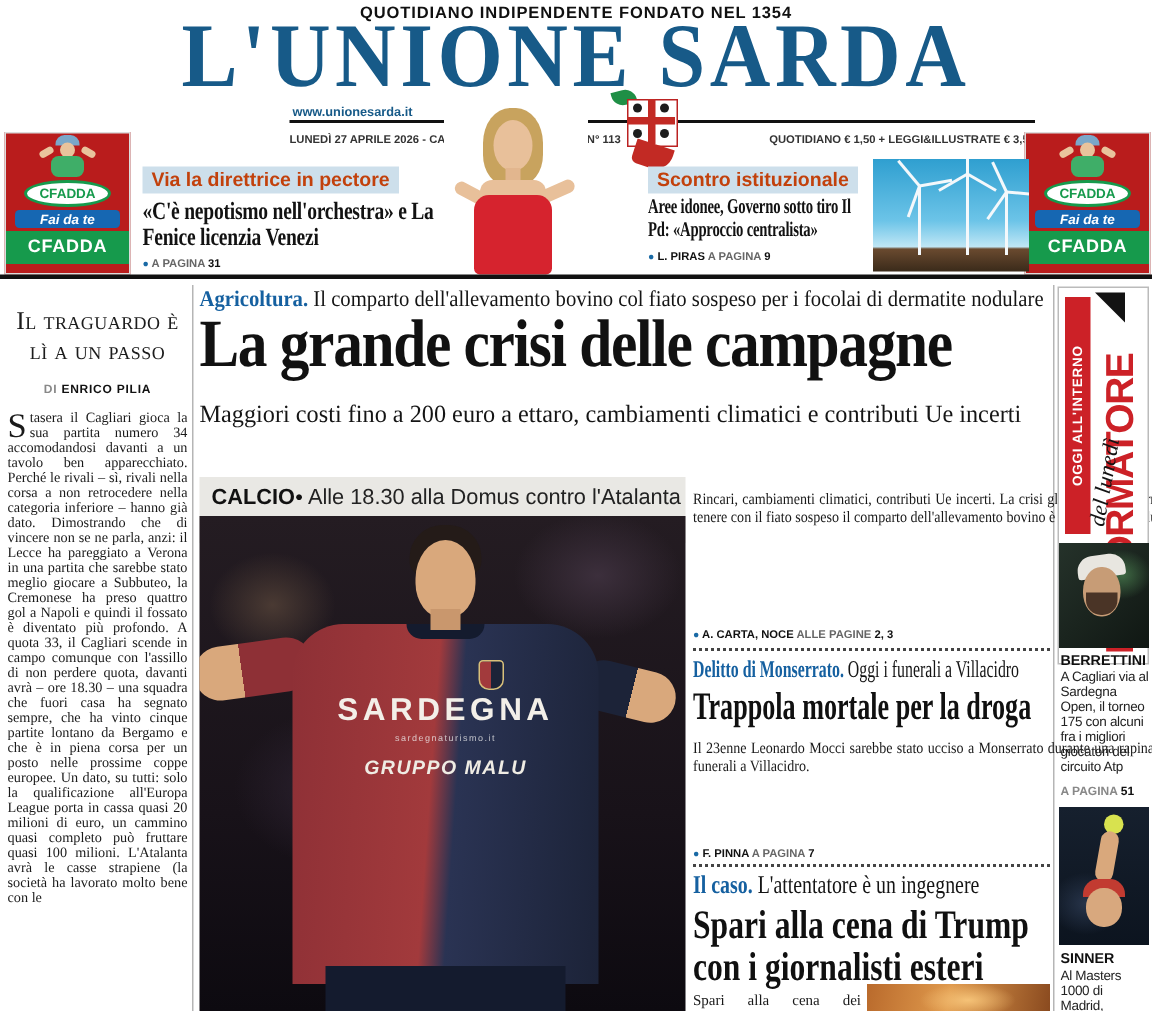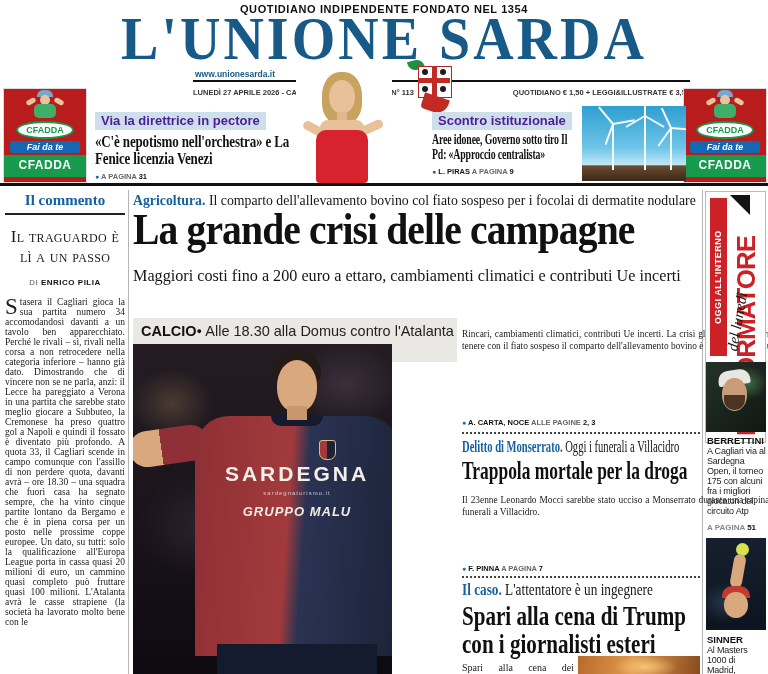--- a/index.html
+++ b/index.html
@@ -44,21 +44,21 @@
   .woman .arm2{position:absolute;left:58px;top:52px;width:30px;height:9px;background:#e8c09a;border-radius:5px;transform:rotate(-24deg);}
   .flag-logo{left:406px;top:60px;width:54px;height:62px;}
   .flag-logo .leaf{position:absolute;left:2px;top:0;width:16px;height:10px;background:#1f8f46;border-radius:0 8px 0 8px;transform:rotate(-15deg);}
   .flag-logo .flag{position:absolute;left:12px;top:6px;width:32px;height:30px;background:#fff;border:1px solid #b22;}
   .flag-logo .cross-v{position:absolute;left:26px;top:6px;width:5px;height:30px;background:#c22a24;}
   .flag-logo .cross-h{position:absolute;left:12px;top:18px;width:32px;height:5px;background:#c22a24;}
   .flag-logo .m{position:absolute;width:6px;height:6px;background:#1c1c1c;border-radius:50%;}
   .flag-logo .ribbon{position:absolute;left:16px;top:36px;width:26px;height:16px;background:#c22a24;border-radius:0 0 12px 4px;transform:rotate(18deg);}
 
   
-  .kickerchip{display:inline-block;background:#cddfeb;color:#4c1d95;font-family:"Liberation Sans",sans-serif;
+  .kickerchip{display:inline-block;background:#cddfeb;color:#c2410c;font-family:"Liberation Sans",sans-serif;
               font-weight:bold;font-size:13px;padding:1px 6px 2px 6px;}
   .tbox-h{font-weight:bold;line-height:1.06;color:#121212;letter-spacing:-.2px;margin-top:3px;
           transform-origin:left top;}
   .pageref{font-family:"Liberation Sans",sans-serif;font-size:7.5px;font-weight:bold;color:#666;margin-top:4px;}
   .pageref .dot{color:#1a6aa5;font-size:7px;}
   .pageref .name{color:#111;}
   .pageref .num{color:#111;}
   .windphoto{left:582px;top:106px;width:104px;height:75px;overflow:hidden;
              background:linear-gradient(180deg,#2f9fd0 0%,#6cc4e8 55%,#bfe6f5 78%,#6a4a2f 80%,#3a2a1a 100%);}
   .turbine{position:absolute;width:2px;background:#f4f8fb;}
@@ -86,21 +86,21 @@
             transform:scaleX(.98);transform-origin:left top;}
 
   .calcio-bar{left:133px;top:318px;width:324px;height:44px;background:#e9e8e4;line-height:26px;padding-left:8px;
               box-sizing:border-box;font-family:"Liberation Sans",sans-serif;font-size:14.5px;white-space:nowrap;
               transform-origin:left top;}
   .calcio-bar .lab{font-weight:bold;color:#111;}
   .calcio-bar .dot{font-size:9px;vertical-align:2px;}
   .calcio-bar .txt{color:#222;}
 
   
-  .mainphoto{left:133px;top:344px;width:259px;height:330px;overflow:hidden;
+  .mainphoto{left:133px;top:344px;width:324px;height:330px;overflow:hidden;
      background:
        radial-gradient(60px 50px at 15% 18%,#4a3a33 0%,rgba(0,0,0,0) 70%),
        radial-gradient(80px 60px at 82% 12%,#3c2f3c 0%,rgba(0,0,0,0) 70%),
        radial-gradient(50px 40px at 62% 32%,#523039 0%,rgba(0,0,0,0) 70%),
        radial-gradient(90px 70px at 28% 55%,#2c2230 0%,rgba(0,0,0,0) 75%),
        linear-gradient(180deg,#241c22 0%,#181219 60%,#0d0a10 100%);}
   .mp-hair{position:absolute;left:140px;top:6px;width:48px;height:34px;background:#241b18;border-radius:22px 22px 10px 10px;}
   .mp-face{position:absolute;left:144px;top:16px;width:40px;height:52px;background:#d9a87c;border-radius:50% 50% 45% 45%;}
   .mp-neck{position:absolute;left:154px;top:62px;width:20px;height:14px;background:#c9976d;}
   .mp-jersey{position:absolute;left:62px;top:72px;width:204px;height:240px;border-radius:34px 34px 0 0;
@@ -247,21 +247,20 @@
     <span class="blade" style="left:88px;top:22px;transform:rotate(35deg);"></span>
     <span class="blade" style="left:88px;top:22px;transform:rotate(155deg);"></span>
     <span class="blade" style="left:88px;top:22px;transform:rotate(-85deg);"></span>
   </div>
 
   <div class="abs blackrule"></div>
   <div class="abs vrule" style="left:128px;"></div>
   <div class="abs vrule" style="left:702px;"></div>
 
   <div class="abs commento">
-    <div class="sect">Il commento</div>
     <div class="title">Il traguardo è lì a un passo</div>
     <div class="byline">
       <span>DI</span> <b>ENRICO PILIA</b>
     </div>
     <div class="body">Stasera il Cagliari gioca la sua partita numero 34 accomodandosi davanti a un tavolo ben apparecchiato. Perché le rivali – sì, rivali nella corsa a non retrocedere nella categoria inferiore – hanno già dato. Dimostrando che di vincere non se ne parla, anzi: il Lecce ha pareggiato a Verona in una partita che sarebbe stato meglio giocare a Subbuteo, la Cremonese ha preso quattro gol a Napoli e quindi il fossato è diventato più profondo. A quota 33, il Cagliari scende in campo comunque con l'assillo di non perdere quota, davanti avrà – ore 18.30 – una squadra che fuori casa ha segnato sempre, che ha vinto cinque partite lontano da Bergamo e che è in piena corsa per un posto nelle prossime coppe europee. Un dato, su tutti: solo la qualificazione all'Europa League porta in cassa quasi 20 milioni di euro, un cammino quasi completo può fruttare quasi 100 milioni. L'Atalanta avrà le casse strapiene (la società ha lavorato molto bene con le</div>
   </div>
 
   <div class="abs lead-kicker">
     <span class="lab">Agricoltura.</span> <span>Il comparto dell'allevamento bovino col fiato sospeso per i focolai di dermatite nodulare</span>
   </div>

